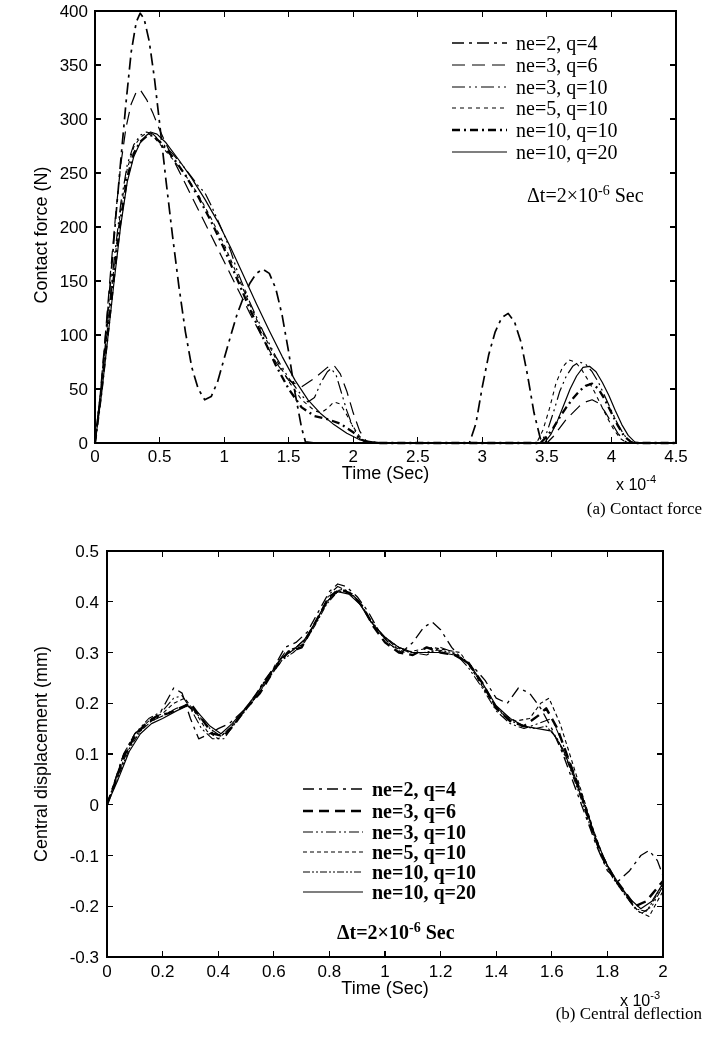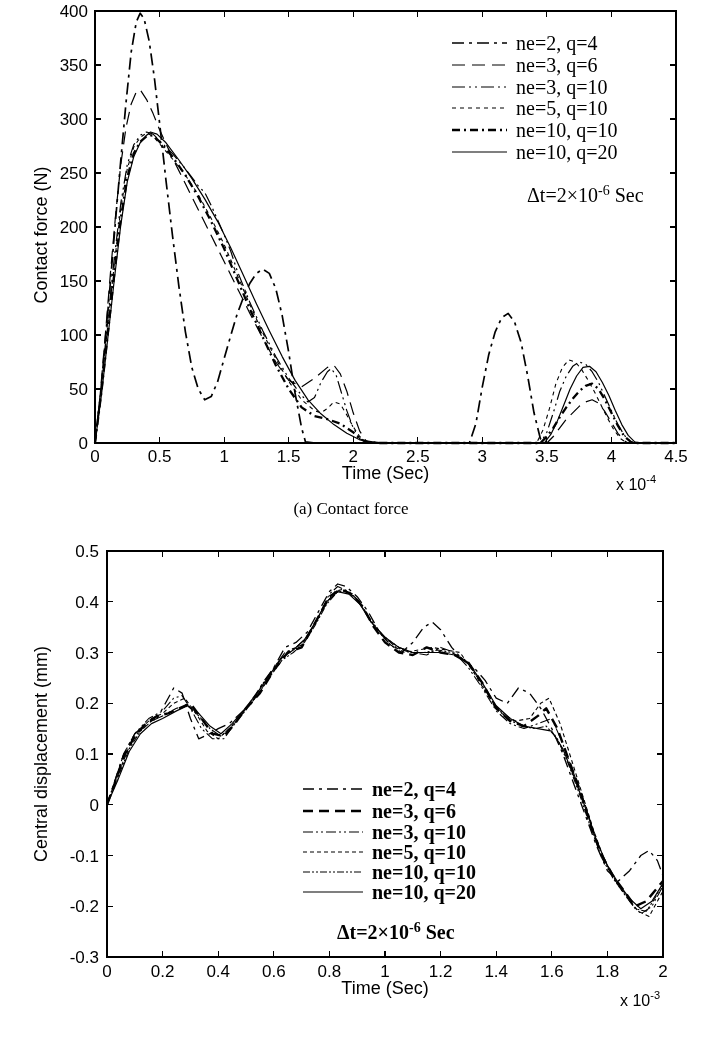--- a/index.html
+++ b/index.html
@@ -1,18 +1,18 @@
 <!DOCTYPE html>
 <html><head>
 <meta charset="utf-8">
 <style>
   html,body{margin:0;padding:0;background:#ffffff;}
   #fig{position:relative;width:702px;height:1037px;background:#fff;overflow:hidden;
        font-family:"Liberation Sans",sans-serif;color:#000;}
-  .caption{position:absolute;left:0;width:702px;text-align:center;
+  .caption{position:absolute;left:0;width:702px;text-align:right;
            font-family:"Liberation Serif",serif;font-size:17px;color:#000;}
   svg{position:absolute;left:0;display:block;}
   #chart-a-svg{top:0;}
   #chart-b-svg{top:530px;}
   #caption-a{top:499px;}
   #caption-b{top:1004px;}
 </style>
 </head>
 <body>
 
@@ -190,13 +190,14 @@
         <line x1="303" y1="322" x2="363" y2="322" stroke="#000000" stroke-width="1.1" stroke-dasharray="4,3"></line>
         <text x="372" y="329" fill="#000000" font-size="20" font-family="&quot;Liberation Serif&quot;, serif" text-anchor="start" font-weight="bold">ne=5, q=10</text>
         <line x1="303" y1="342" x2="363" y2="342" stroke="#000000" stroke-width="1.1" stroke-dasharray="7,2,2,2,2,2"></line>
         <text x="372" y="349" fill="#000000" font-size="20" font-family="&quot;Liberation Serif&quot;, serif" text-anchor="start" font-weight="bold">ne=10, q=10</text>
         <line x1="303" y1="362" x2="363" y2="362" stroke="#000000" stroke-width="1.2"></line>
         <text x="372" y="369" fill="#000000" font-size="20" font-family="&quot;Liberation Serif&quot;, serif" text-anchor="start" font-weight="bold">ne=10, q=20</text>
       </g>
       <text x="337" y="409" fill="#000000" font-size="20" font-family="&quot;Liberation Serif&quot;, serif" font-weight="bold"><tspan>Δt=2×10</tspan><tspan dy="-7" font-size="14">-6</tspan><tspan dy="7"> Sec</tspan></text>
     </svg>
   <div id="caption-a" class="caption">(a) Contact force</div>
+  <div id="caption-b" class="caption">(b) Central deflection</div>
 </div>
 
 </body></html>

